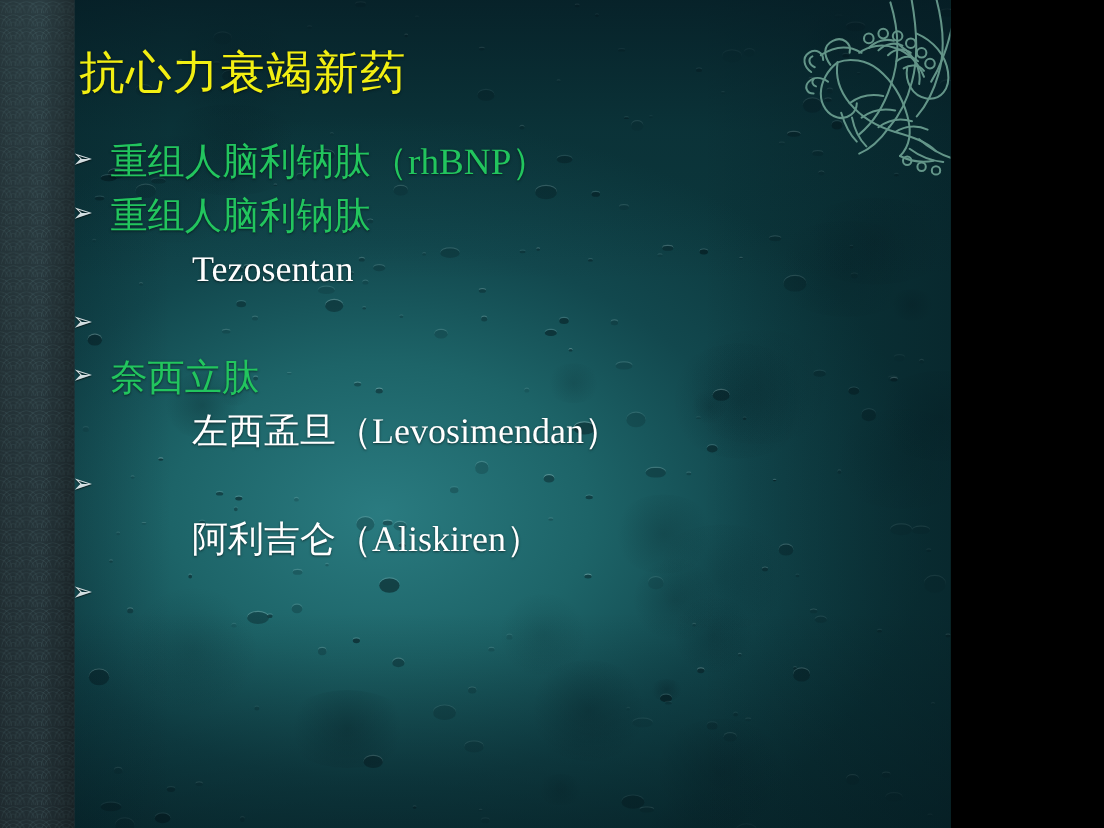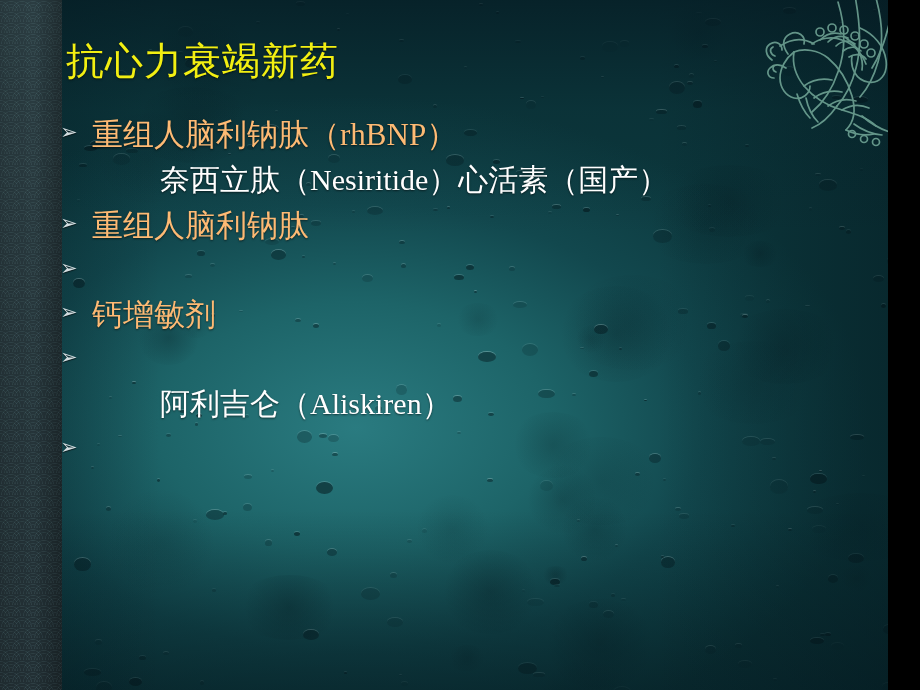--- a/index.html
+++ b/index.html
@@ -2,21 +2,21 @@
 <html><head>
 <meta charset="utf-8">
 <style>
   html, body {
     margin: 0;
     padding: 0;
     background: #000;
   }
   #slide {
     position: relative;
-    width: 888px;
+    width: 792px;
     height: 690px;
     overflow: hidden;
     font-family: "Liberation Serif", "DejaVu Serif", serif;
     background: #0d4146;
   }
 
   
   .bg-base {
     position: absolute;
     inset: 0;
@@ -126,21 +126,21 @@
     height: 22px;
     color: #d3dde0;
     font-size: 21px;
     line-height: 20px;
     text-shadow: 0 1px 1px rgba(0,0,0,0.6);
   }
   .lvl1 {
     margin-left: 92px;
     font-size: 31px;
     line-height: 45px;
-    color: #fdba74;
+    color: #22c55e;
     white-space: nowrap;
     text-shadow: 0 1px 2px rgba(0,0,0,0.55);
   }
   .lvl1.accent { color: #f2ef12; }
   .lvl2 {
     margin-left: 160px;
     font-size: 30px;
     line-height: 46px;
     color: #ffffff;
     white-space: nowrap;
@@ -483,41 +483,42 @@
 
   <div id="title">抗心力衰竭新药</div>
 
   <div id="body">
 
     <div class="blk">
       <div class="row">
         <span class="marker">➢</span>
         <span class="lvl1">重组人脑利钠肽（rhBNP）</span>
       </div>
-      <div class="lvl2 mono">奈西立肽（Nesiritide）心活素（国产）</div>
     </div>
 
     <div class="blk">
       <div class="row">
         <span class="marker">➢</span>
         <span class="lvl1">重组人脑利钠肽</span>
       </div>
+      <div class="lvl2 mono">Tezosentan</div>
     </div>
 
     <div class="blk">
       <div class="row">
         <span class="marker">➢</span>
       </div>
     </div>
 
     <div class="blk">
       <div class="row">
         <span class="marker">➢</span>
-        <span class="lvl1">钙增敏剂</span>
+        <span class="lvl1">奈西立肽</span>
       </div>
+      <div class="lvl2 mono">左西孟旦（Levosimendan）</div>
     </div>
 
     <div class="blk">
       <div class="row">
         <span class="marker">➢</span>
       </div>
       <div class="lvl2 mono">阿利吉仑（Aliskiren）</div>
     </div>
 
     <div class="blk">

